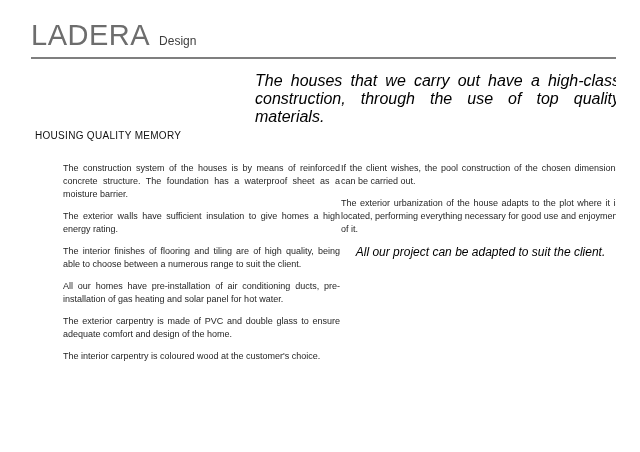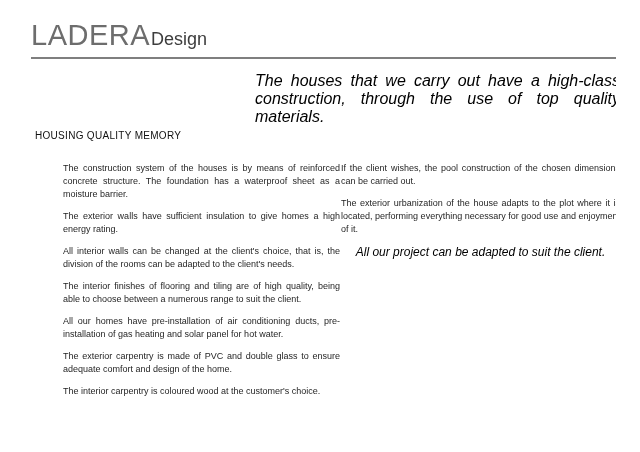--- a/index.html
+++ b/index.html
@@ -27,24 +27,24 @@
     white-space: nowrap;
   }
   .brand-name {
     font-size: 29px;
     font-weight: 400;
     color: #6d6d6d;
     letter-spacing: 0.5px;
     line-height: 1.1;
   }
   .brand-suffix {
-    font-size: 18px;
+    font-size: 12px;
     font-weight: 400;
     color: #3d3d3d;
-    margin-left: 1px;
+    margin-left: 9px;
   }
   .header-rule {
     position: absolute;
     left: 31px;
     top: 57px;
     width: 587px;
     height: 2px;
     background: #7f7f7f;
   }
 
@@ -109,21 +109,20 @@
 
   <div class="header-rule"></div>
 
   <div class="tagline">The houses that we carry out have a high-class construction, through the use of top quality materials.</div>
 
   <div class="section-title">HOUSING QUALITY MEMORY</div>
 
   <div class="col col-left">
       <p>The construction system of the houses is by means of reinforced concrete structure. The foundation has a waterproof sheet as a moisture barrier.</p>
       <p>The exterior walls have sufficient insulation to give homes a high energy rating.</p>
-      <p>All interior walls can be changed at the client's choice, that is, the division of the rooms can be adapted to the client's needs.</p>
       <p>The interior finishes of flooring and tiling are of high quality, being able to choose between a numerous range to suit the client.</p>
       <p>All our homes have pre-installation of air conditioning ducts, pre-installation of gas heating and solar panel for hot water.</p>
       <p>The exterior carpentry is made of PVC and double glass to ensure adequate comfort and design of the home.</p>
       <p>The interior carpentry is coloured wood at the customer's choice.</p>
     </div>
 
   <div class="col col-right">
     <div>
         <p>If the client wishes, the pool construction of the chosen dimensions can be carried out.</p>
         <p>The exterior urbanization of the house adapts to the plot where it is located, performing everything necessary for good use and enjoyment of it.</p>

